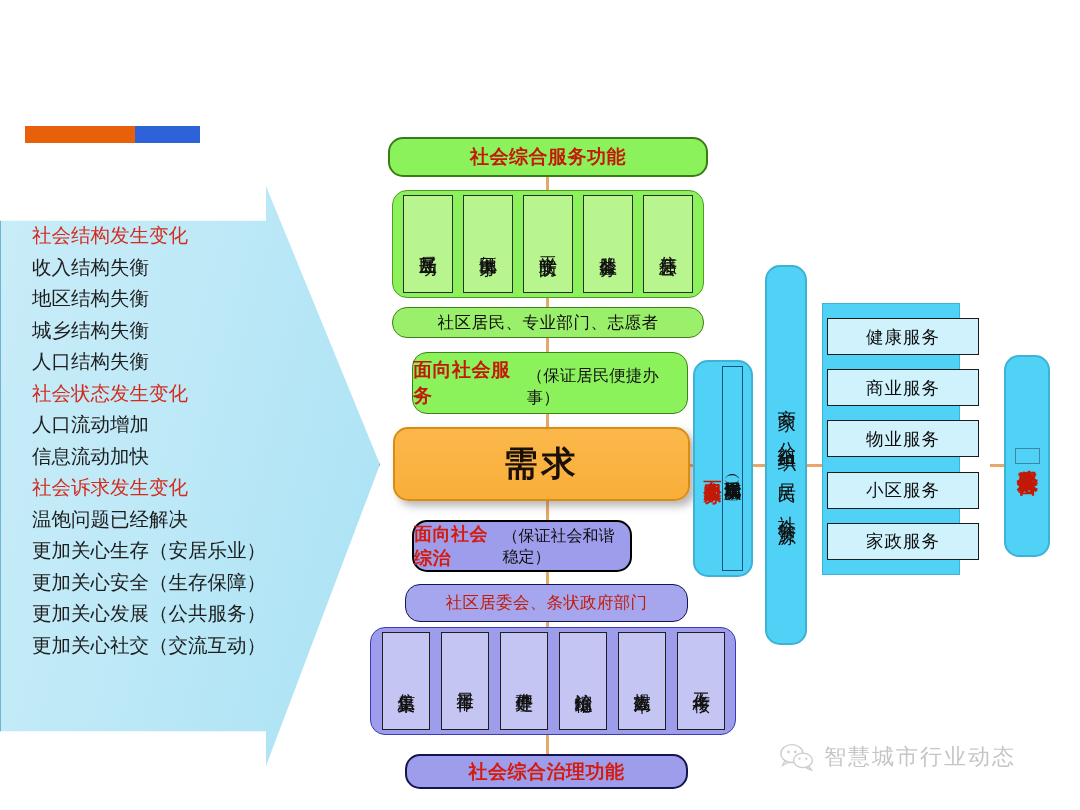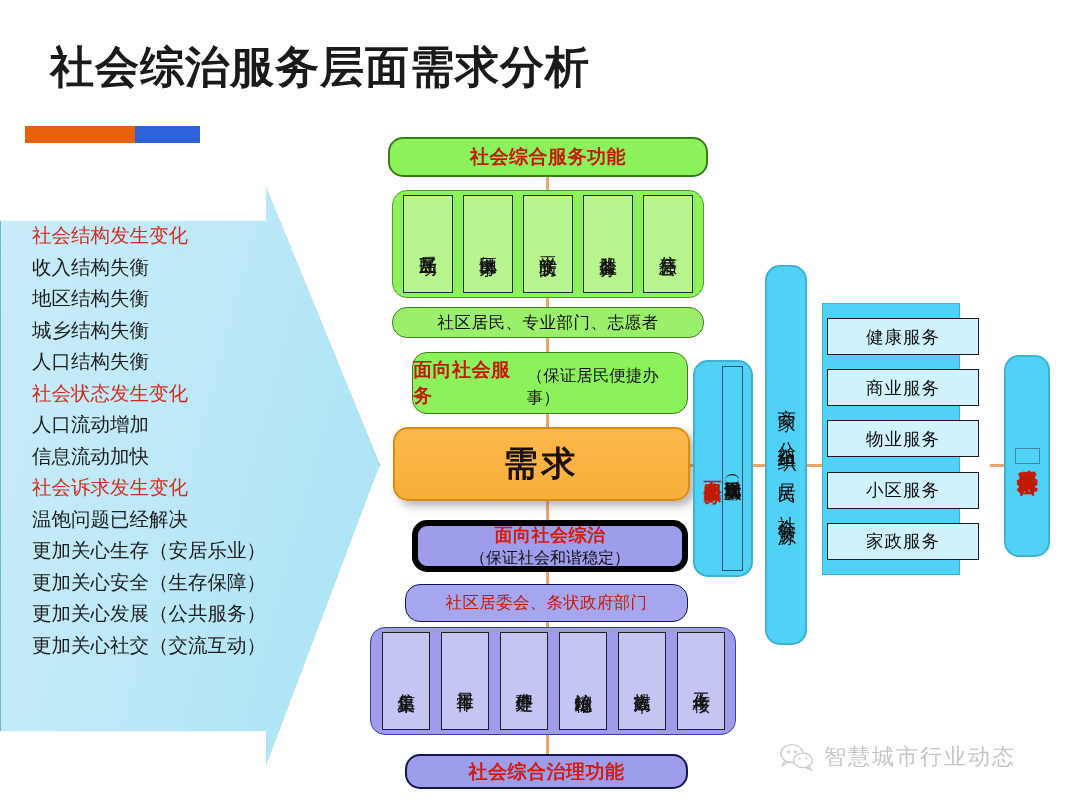--- a/index.html
+++ b/index.html
@@ -80,23 +80,23 @@
   .obox-need {
     left: 393px; top: 427px; width: 297px; height: 74px;
     background: linear-gradient(180deg,#FBB84A 0%, #F9AE3A 100%);
     border: 2px solid #D98C13;
     box-shadow: 5px 5px 9px rgba(90,90,90,.45);
     display: flex; align-items: center; justify-content: center;
     color: #1a1008; font-size: 34px; font-weight: 700; letter-spacing: 4px;
   }
 
   .pbox-gov {
-    left: 412px; top: 520px; width: 276px; height: 52px;
-    background: #9D9DEC; border: 6px solid #000000;
-    display: flex; flex-direction: column; align-items: center; justify-content: center;
+    left: 412px; top: 520px; width: 220px; height: 52px;
+    background: #9D9DEC; border: 2px solid #000000;
+    display: flex; align-items: center; justify-content: center;
   }
   .pbox-gov .l1 { color: #D41B0D; font-size: 18px; font-weight: 700; letter-spacing: .5px; }
   .pbox-gov .l2 { color: #101010; font-size: 16px; margin-top: 1px; }
 
   .pbox-actors {
     left: 405px; top: 584px; width: 283px; height: 38px;
     background: #A6A6EE; border: 1.5px solid #141452;
     display: flex; align-items: center; justify-content: center;
     font-size: 16.5px; color: #C21A07; letter-spacing: .3px;
   }
@@ -176,21 +176,20 @@
   .wechat-icon { width: 34px; height: 28px; }
   .watermark .wm-text {
     font-size: 22px; color: #8c8c8c; letter-spacing: 2px;
   }
 </style>
 </head>
 <body>
 
 <div id="canvas">
 
-  <div class="title">社会综治服务层面需求分析</div>
   <div class="accent-bar">
     <div class="seg-orange"></div>
     <div class="seg-blue"></div>
   </div>
 
   <div class="arrow-wrap">
     <div class="arrow-shape"></div>
     <div class="arrow-list">
       <div class="row hl">社会结构发生变化</div>
       <div class="row">收入结构失衡</div>

